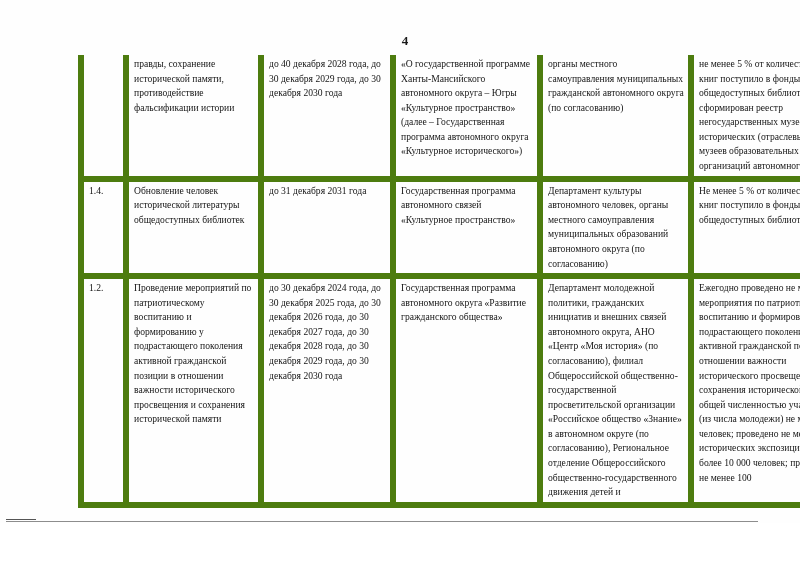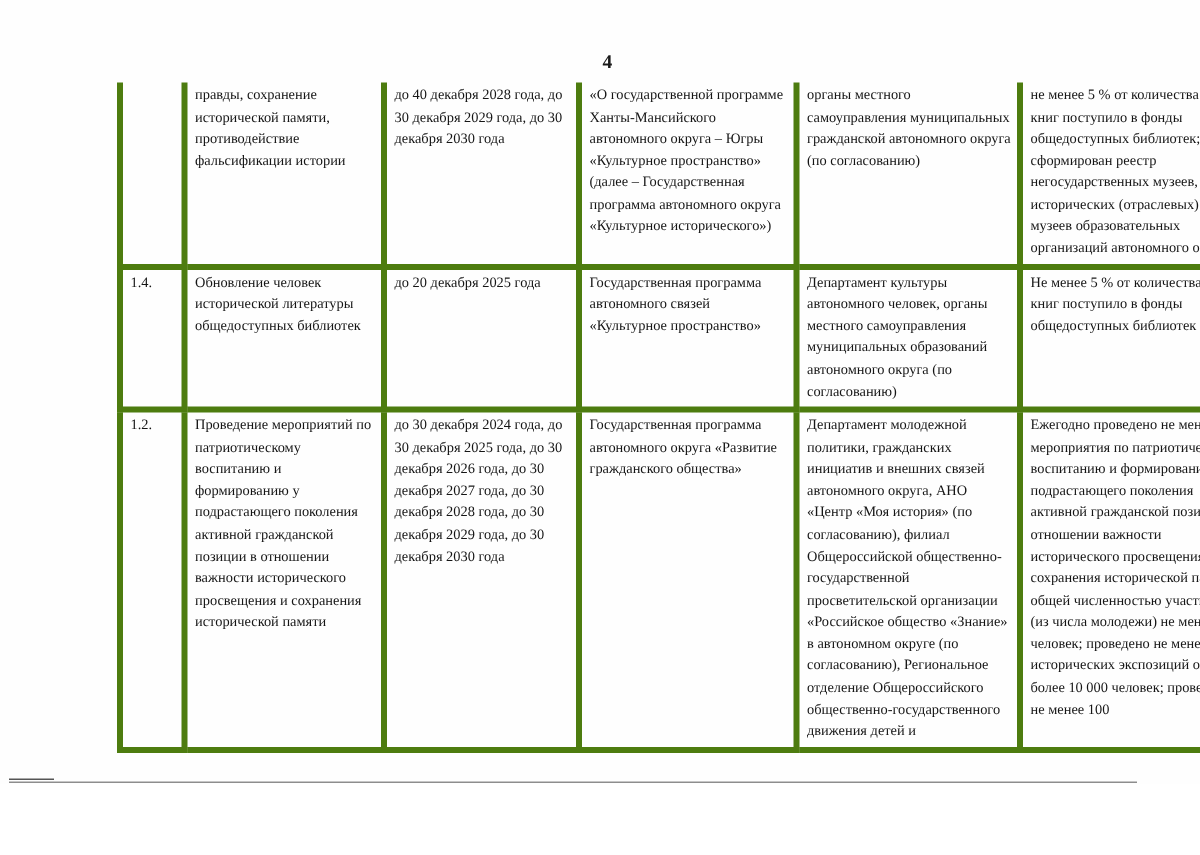--- a/index.html
+++ b/index.html
@@ -38,21 +38,21 @@
     width: 680px;
   }
   table.doc-table {
     border-collapse: collapse;
     table-layout: fixed;
     width: 680px;
     font-size: 9.6px;
     line-height: 1.52;
   }
   table.doc-table td {
-    border: 4px solid #4d7c0f;
+    border: 6px solid #4d7c0f;
     vertical-align: top;
     padding: 2px 4px 2px 5px;
     color: #151515;
     word-wrap: break-word;
     overflow: hidden;
   }
   td.c-num    { width: 30px; }
   td.c-name   { width: 120px; }
   td.c-term   { width: 117px; }
   td.c-prog   { width: 132px; }
@@ -104,21 +104,21 @@
           <td class="c-name">правды, сохранение исторической памяти, противодействие фальсификации истории</td>
           <td class="c-term">до 40 декабря 2028 года, до 30 декабря 2029 года, до 30 декабря 2030 года</td>
           <td class="c-prog">«О государственной программе Ханты-Мансийского автономного округа – Югры «Культурное пространство» (далее – Государственная программа автономного округа «Культурное исторического»)</td>
           <td class="c-exec">органы местного самоуправления муниципальных гражданской автономного округа (по согласованию)</td>
           <td class="c-result">не менее 5 % от количества новых книг поступило в фонды общедоступных библиотек; сформирован реестр негосударственных музеев, малых исторических (отраслевых) музеев, музеев образовательных организаций автономного округа</td>
         </tr>
 
         <tr>
           <td class="c-num">1.4.</td>
           <td class="c-name">Обновление человек исторической литературы общедоступных библиотек</td>
-          <td class="c-term">до 20 декабря 2025 года</td>
+          <td class="c-term">до 31 декабря 2031 года</td>
           <td class="c-prog">Государственная программа автономного связей «Культурное пространство»</td>
           <td class="c-exec">Департамент культуры автономного человек, органы местного самоуправления муниципальных образований автономного округа (по согласованию)</td>
           <td class="c-result">Не менее 5 % от количества новых книг поступило в фонды общедоступных библиотек</td>
         </tr>
 
         <tr>
           <td class="c-num">1.2.</td>
           <td class="c-name">Проведение мероприятий по патриотическому воспитанию и формированию у подрастающего поколения активной гражданской позиции в отношении важности исторического просвещения и сохранения исторической памяти</td>
           <td class="c-term">до 30 декабря 2024 года, до 30 декабря 2025 года, до 30 декабря 2026 года, до 30 декабря 2027 года, до 30 декабря 2028 года, до 30 декабря 2029 года, до 30 декабря 2030 года</td>
           <td class="c-prog">Государственная программа автономного округа «Развитие гражданского общества»</td>

